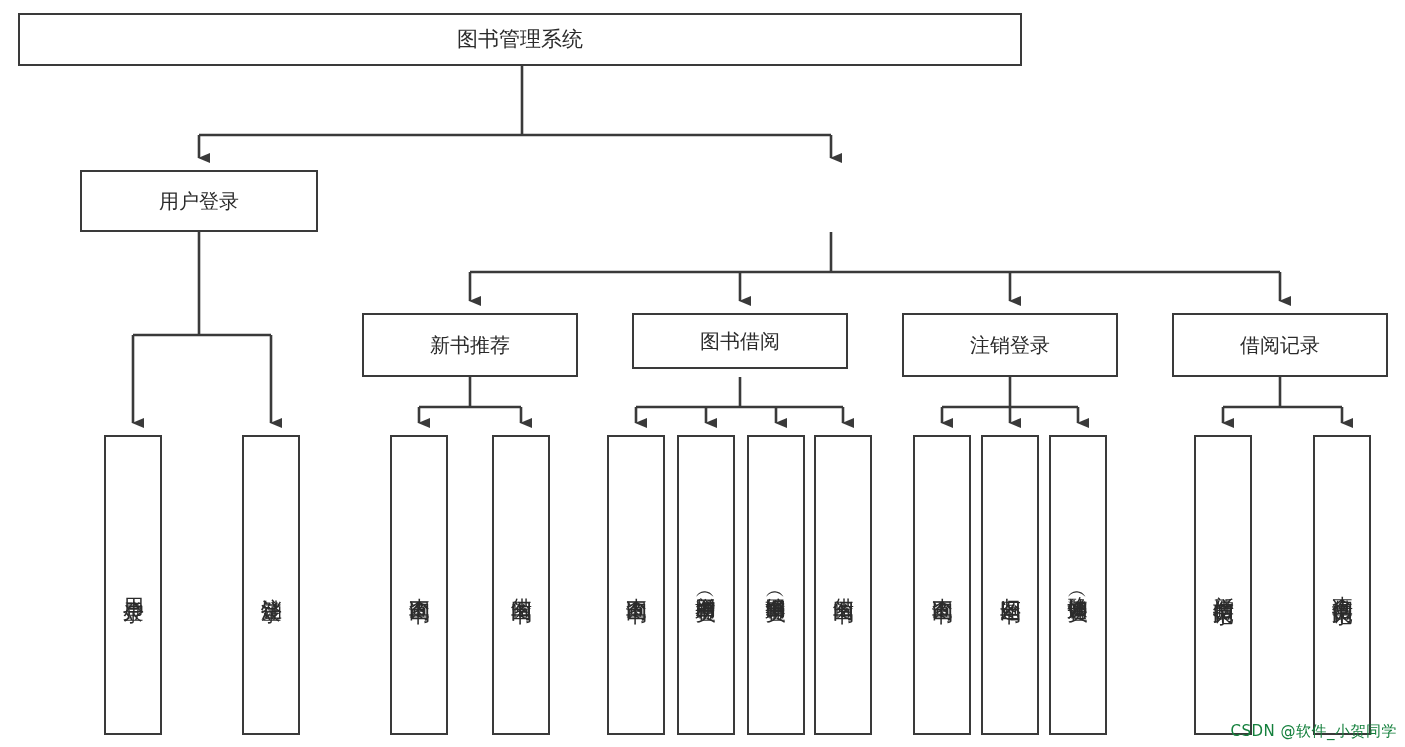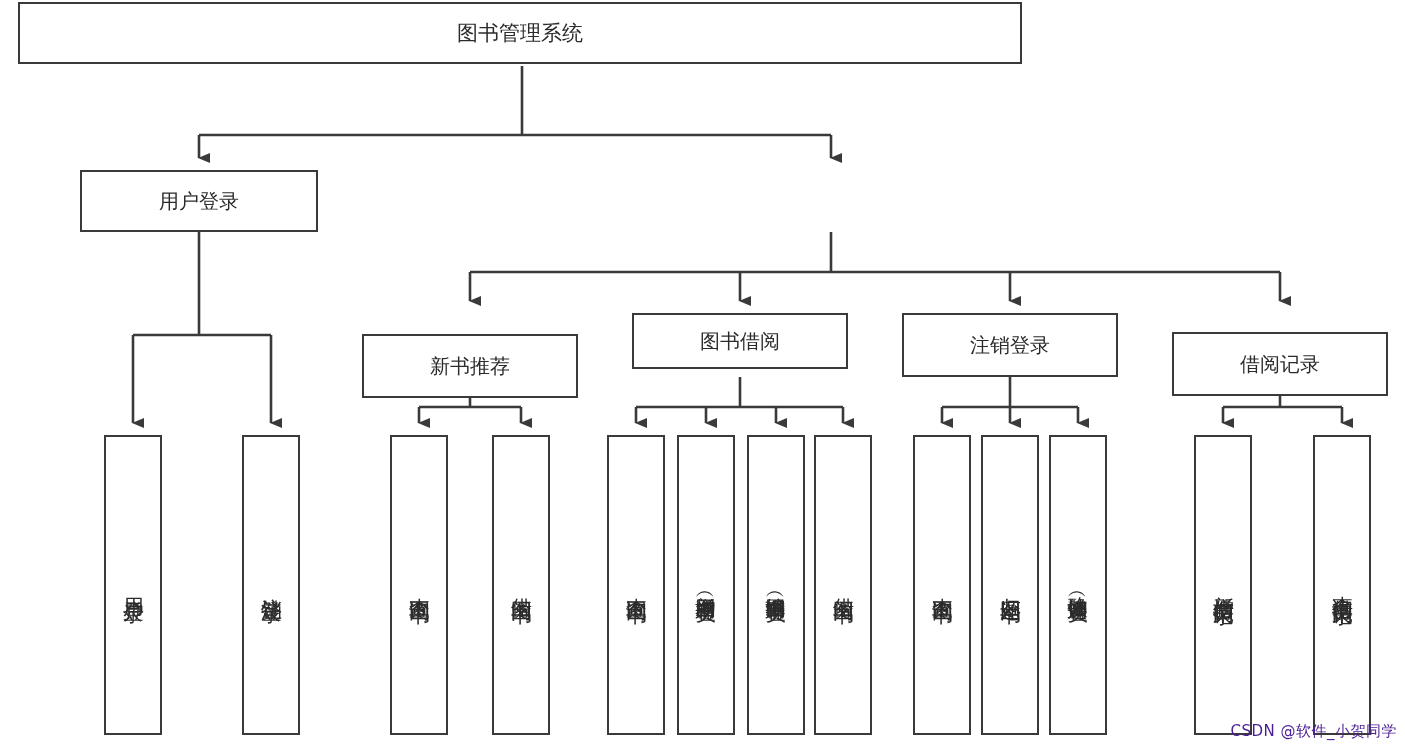--- a/index.html
+++ b/index.html
@@ -62,21 +62,21 @@
   }
   .node.leaf.tall .label {
     font-size: 20px;
     letter-spacing: 1px;
   }
   #watermark {
     position: absolute;
     right: 8px;
     bottom: 6px;
     font-size: 15px;
-    color: #4c1d95;
+    color: #15803d;
     letter-spacing: 0.5px;
     white-space: nowrap;
     font-family: "DejaVu Sans", "Liberation Sans", sans-serif;
   }
 </style>
 </head>
 <body>
 
 <div id="canvas">
 
@@ -123,38 +123,38 @@
       <path d="M1010,407 L1010,423" marker-end="url(#arw)"></path>
       <path d="M1078,407 L1078,423" marker-end="url(#arw)"></path>
 
       <path d="M1280,377 L1280,407"></path>
       <path d="M1223,407 L1342,407"></path>
       <path d="M1223,407 L1223,423" marker-end="url(#arw)"></path>
       <path d="M1342,407 L1342,423" marker-end="url(#arw)"></path>
     </g>
   </svg>
 
-  <div class="node root" style="left:18px; top:2px; width:1004px; height:62px;">
+  <div class="node root" style="left:18px; top:13px; width:1004px; height:53px;">
     <span class="label">图书管理系统</span>
   </div>
 
   <div class="node branch" style="left:80px; top:170px; width:238px; height:62px;">
     <span class="label">用户登录</span>
   </div>
 
-  <div class="node branch" style="left:362px; top:313px; width:216px; height:64px;margin-top:21px;">
+  <div class="node branch" style="left:362px; top:313px; width:216px; height:64px;">
     <span class="label">新书推荐</span>
   </div>
   <div class="node branch" style="left:632px; top:313px; width:216px; height:56px;">
     <span class="label">图书借阅</span>
   </div>
   <div class="node branch" style="left:902px; top:313px; width:216px; height:64px;">
     <span class="label">注销登录</span>
   </div>
-  <div class="node branch" style="left:1172px; top:313px; width:216px; height:64px;margin-top:19px;">
+  <div class="node branch" style="left:1172px; top:313px; width:216px; height:64px;">
     <span class="label">借阅记录</span>
   </div>
 
   <div class="node leaf" style="left:104px; top:435px; width:58px; height:300px;">
     <span class="label">用户登录</span>
   </div>
   <div class="node leaf" style="left:242px; top:435px; width:58px; height:300px;">
     <span class="label">注销登录</span>
   </div>
 

